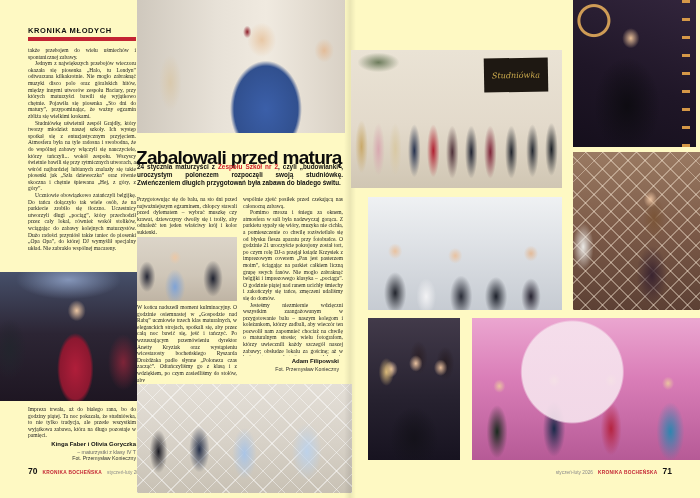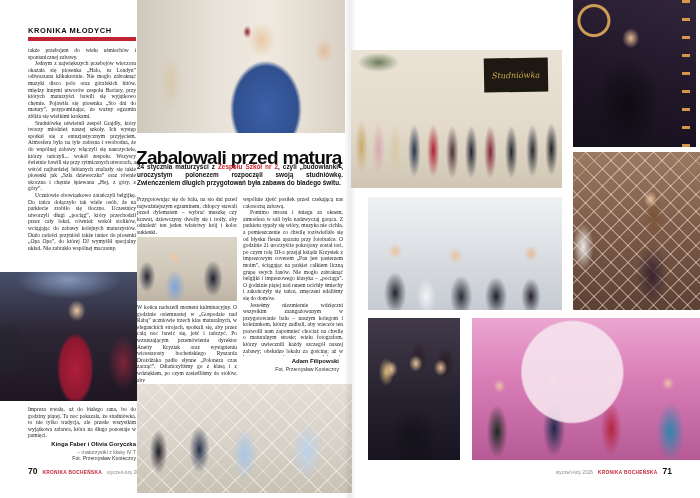--- a/index.html
+++ b/index.html
@@ -1,16 +1,16 @@
 <!DOCTYPE html>
 <html lang="pl"><head>
 <meta charset="utf-8">
 <style>
   html,body{margin:0;padding:0;background:#e9e9e9;}
-  #spread{position:relative;width:700px;height:498px;background:#ffffff;overflow:hidden;
+  #spread{position:relative;width:700px;height:498px;background:#fef9c3;overflow:hidden;
           font-family:"Liberation Serif", serif;color:#1b1b1b;}
   
   .body-col{position:absolute;font-size:5.5px;line-height:6.6px;text-align:justify;color:#222;}
   .body-col p{margin:0;text-indent:7px;}
   .body-col p.noindent{text-indent:0;}
   #kicker{position:absolute;left:28px;top:26px;font-family:"Liberation Sans",sans-serif;
           font-weight:bold;font-size:7.5px;letter-spacing:.6px;color:#111;}
   #kicker-bar{position:absolute;left:28px;top:37px;width:108px;height:3.5px;background:#c32433;}
   #headline{position:absolute;left:136px;top:134px;width:212px;font-family:"Liberation Sans",sans-serif;
             font-weight:900;font-size:19px;line-height:21px;letter-spacing:-.7px;color:#0c0c0c;}

